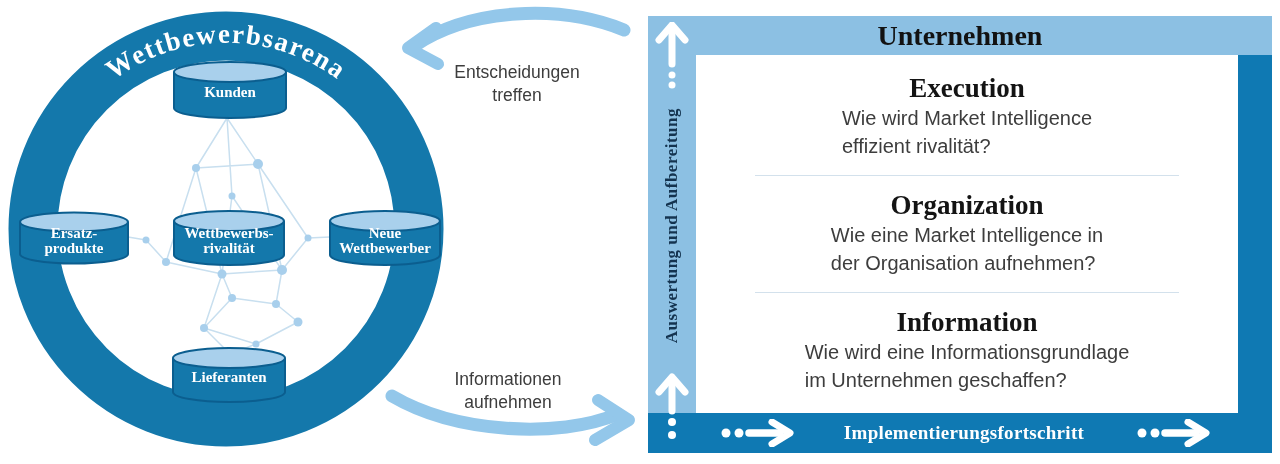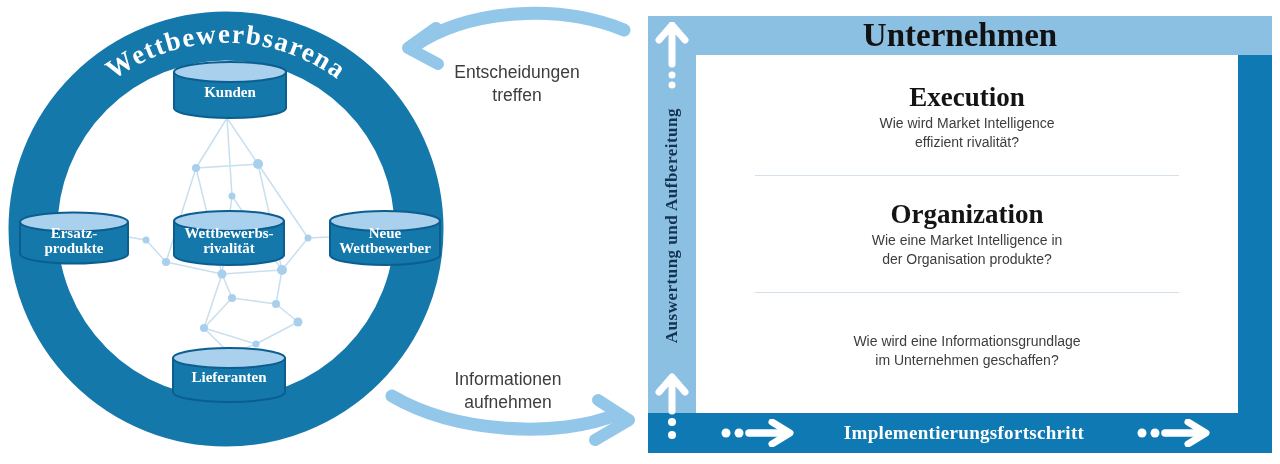--- a/index.html
+++ b/index.html
@@ -17,31 +17,31 @@
   .cyl-body{fill:#1478ab;stroke:#0b5e8f;stroke-width:2;}
   .cyl-top{fill:#a9d0ec;stroke:#0b5e8f;stroke-width:2;}
   .cyl-label{fill:#ffffff;font-family:"Liberation Serif",serif;font-weight:bold;
     font-size:15px;text-anchor:middle;}
   .flow-arrow{stroke:#93c7ea;stroke-width:13;fill:none;stroke-linecap:round;stroke-linejoin:round;}
   .flow-label{fill:#3d3d3d;font-family:"Liberation Sans",sans-serif;font-size:17.5px;text-anchor:middle;}
   
   .framework{position:absolute;left:648px;top:16px;width:624px;height:437px;
     display:grid;grid-template-columns:48px 1fr 34px;grid-template-rows:39px 1fr 40px;}
   .fw-top{grid-area:1/1/2/4;background:#8cc0e3;display:flex;align-items:center;justify-content:center;z-index:1;}
-  .fw-top .title{font-family:"Liberation Serif",serif;font-weight:bold;font-size:33px;color:#121212;}
+  .fw-top .title{font-family:"Liberation Serif",serif;font-weight:bold;font-size:28px;color:#121212;}
   .fw-left{grid-area:2/1/3/2;background:#8cc0e3;position:relative;z-index:3;}
   .fw-panel{grid-area:2/2/3/3;background:#ffffff;display:flex;flex-direction:column;padding:4px 24px;}
   .fw-right{grid-area:2/3/3/4;background:#0f79b3;}
   .fw-bottom{grid-area:3/1/4/4;background:#0f79b3;position:relative;z-index:2;
     display:flex;align-items:center;justify-content:center;}
   .fw-bottom .xlabel{font-family:"Liberation Serif",serif;font-weight:bold;font-size:19px;
     color:#ffffff;letter-spacing:.3px;margin-left:8px;}
   .fw-section{flex:1;display:flex;flex-direction:column;align-items:center;justify-content:center;gap:1px;}
   .fw-heading{font-family:"Liberation Serif",serif;font-weight:bold;font-size:27px;color:#141414;}
-  .fw-q{font-size:14px;color:#3d3d3d;line-height:1.38;text-align:center;}
+  .fw-q{font-size:20px;color:#3d3d3d;line-height:1.38;text-align:left;}
   .divider{height:1px;background:#d3e1ec;width:86%;margin:0 auto;flex:none;}
   .vlabel-wrap{position:absolute;left:0;right:0;top:36px;bottom:52px;
     display:flex;align-items:center;justify-content:center;}
   .vlabel{writing-mode:vertical-rl;transform:rotate(180deg);white-space:nowrap;
     font-family:"Liberation Serif",serif;font-weight:bold;font-size:17px;
     color:#14334f;letter-spacing:.5px;}
   .arrow-top{position:absolute;left:0;top:-33px;width:48px;height:68px;}
   .arrow-bot{position:absolute;left:0;bottom:-30px;width:48px;height:84px;}
   .wht{stroke:#ffffff;stroke-width:7;fill:none;stroke-linecap:round;stroke-linejoin:round;}
   .wdot{fill:#ffffff;}
@@ -169,25 +169,26 @@
       <div class="fw-q">
         <span>Wie wird Market Intelligence</span><br>
         <span>effizient rivalität?</span>
       </div>
     </div>
     <div class="divider"></div>
     <div class="fw-section">
       <div class="fw-heading">Organization</div>
       <div class="fw-q">
         <span>Wie eine Market Intelligence in</span><br>
-        <span>der Organisation produkte?</span>
+        <span>der Organisation aufnehmen?</span>
       </div>
     </div>
     <div class="divider"></div>
     <div class="fw-section">
+      <div class="fw-heading">Information</div>
       <div class="fw-q">
         <span>Wie wird eine Informationsgrundlage</span><br>
         <span>im Unternehmen geschaffen?</span>
       </div>
     </div>
   </div>
 
   <div class="fw-right"></div>
 
   <div class="fw-bottom">

